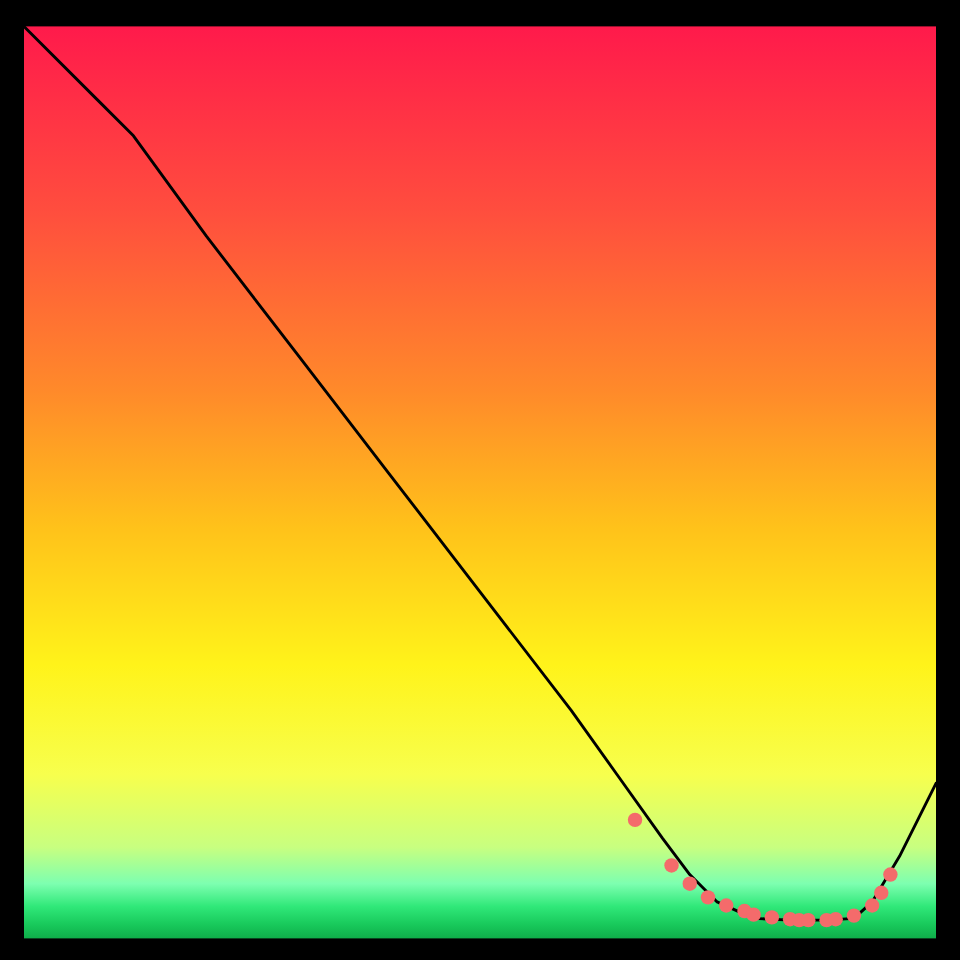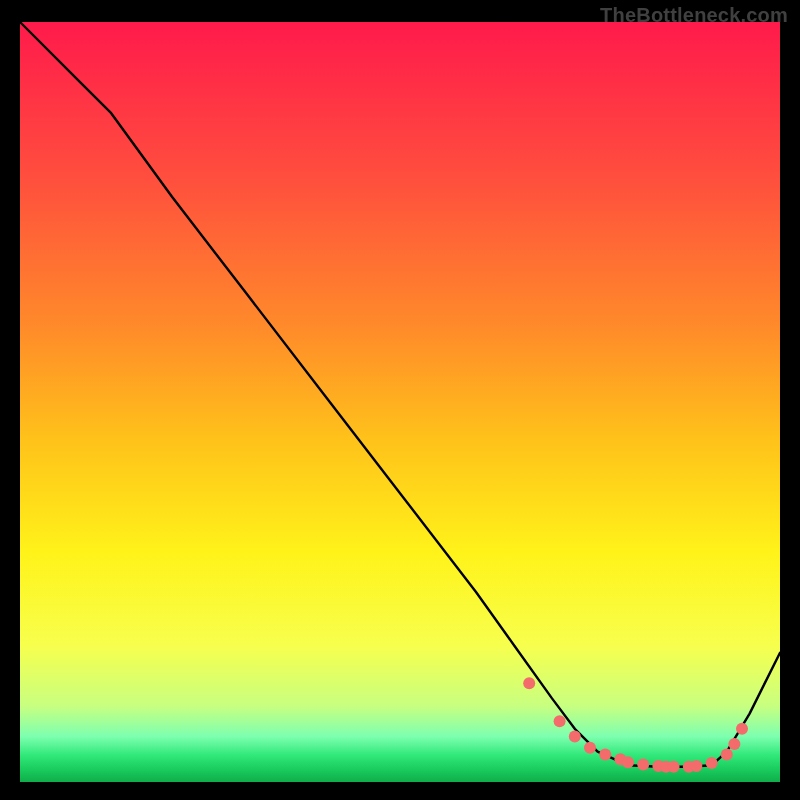--- a/index.html
+++ b/index.html
@@ -30,21 +30,20 @@
   svg {
     position: absolute;
     top: 0;
     left: 0;
   }
 </style>
 </head>
 <body>
 <div class="frame">
 
-<div class="watermark">TheBottleneck.com</div>
 
 <svg id="chart-svg" width="800" height="800" viewBox="0 0 800 800">
   <defs>
     <linearGradient id="bg-grad" x1="0" y1="0" x2="0" y2="1">
           <stop offset="0%" stop-color="#ff1a4b"></stop>
           <stop offset="20%" stop-color="#ff4d3e"></stop>
           <stop offset="40%" stop-color="#ff8a2a"></stop>
           <stop offset="55.00000000000001%" stop-color="#ffc21a"></stop>
           <stop offset="70%" stop-color="#fff31a"></stop>
           <stop offset="82%" stop-color="#f7ff4d"></stop>

